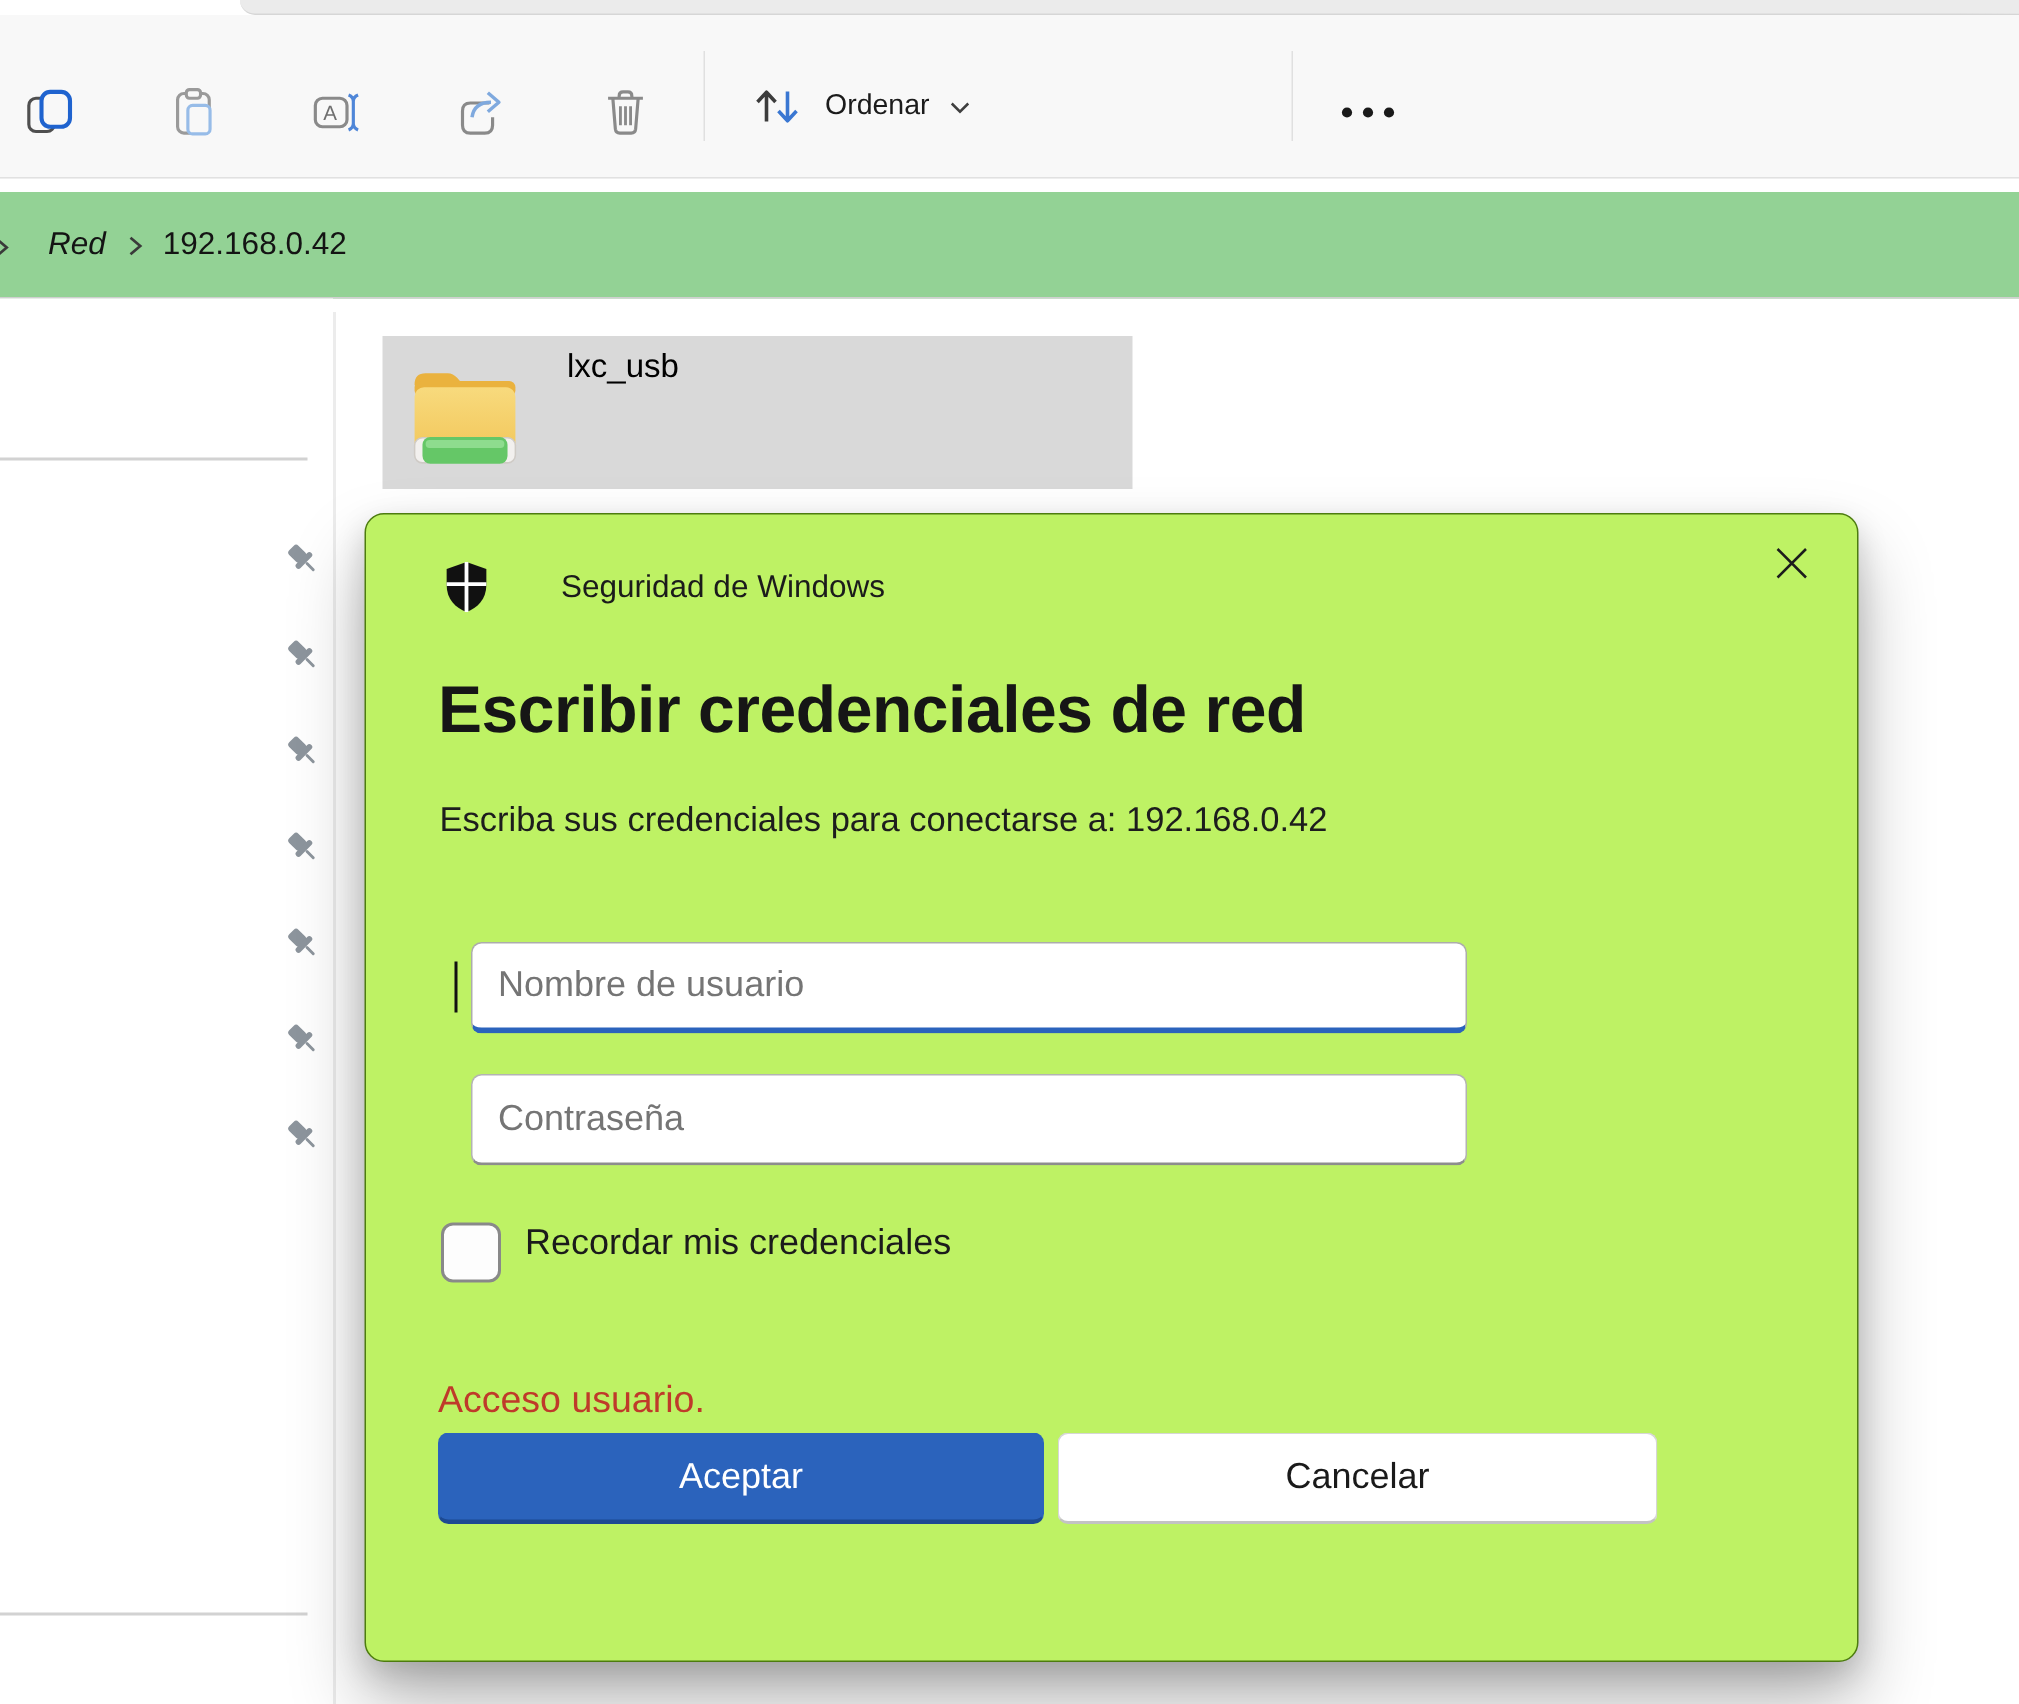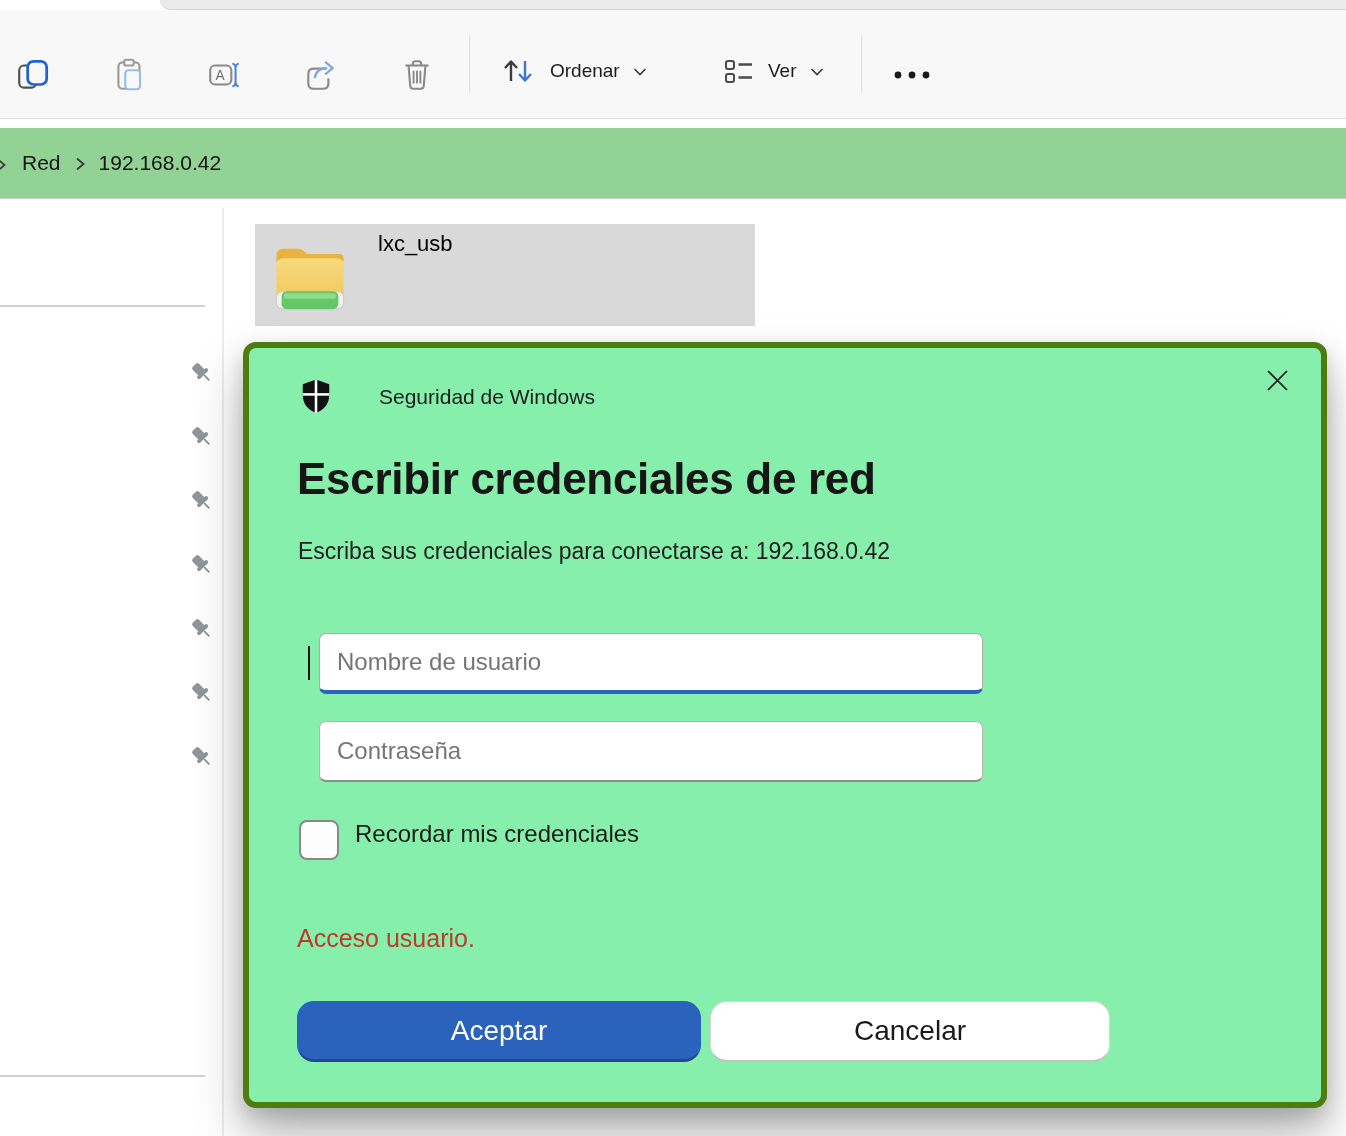--- a/index.html
+++ b/index.html
@@ -37,21 +37,21 @@
   }
 
   
   .breadcrumb-bar {
     position:absolute; top:128px; left:0; right:0; height:71px;
     background:#93d295; border-bottom:1px solid #cfcfcf;
     display:flex; align-items:center;
   }
   .bc-chev-clipped { position:absolute; left:-5px; top:29px; }
   .bc-item { font-size:21px; color:#141414; cursor:pointer; }
-  .bc-root { margin-left:22px; }
+  .bc-root { margin-left:32px;font-style:italic; }
   .bc-host { margin-left:0; }
   .bc-sep { margin:2px 13px 0 13px; }
 
   
   .sidebar { position:absolute; top:199px; left:0; width:222px; bottom:0; background:#ffffff; }
   .sb-line { position:absolute; left:0; width:205px; height:2px; background:#d2d2d2; }
   .sb-line.top { top:106px; }     
   .sb-line.bottom { top:876px; }  
   .pin { position:absolute; left:189px; width:26px; height:26px; }
   .v-divider { position:absolute; top:208px; bottom:0; left:222px; width:2px; background:#ececec; }
@@ -62,22 +62,22 @@
     background:#d9d9d9; cursor:pointer;
   }
   .file-item .ficon { position:absolute; left:13px; top:9px; }
   .file-item .fname {
     position:absolute; left:123px; top:7px;
     font-size:22px; color:#000000;
   }
 
   
   .dialog {
-    position:absolute; left:243px; top:342px; width:1084px; height:766px;
-    background:#86efac; border:6px solid #4d7c0f; border-radius:13px;
+    position:absolute; left:243px; top:342px; width:996px; height:766px;
+    background:#bef264; border:1px solid #4d7c0f; border-radius:13px;
     box-shadow:0 28px 50px rgba(0,0,0,0.28), 0 8px 20px rgba(0,0,0,0.16);
   }
   .dlg-shield { position:absolute; left:50px; top:30px; }
   .dlg-apptitle { position:absolute; left:130px; top:37px; font-size:21px; color:#1b1b1b; }
   .dlg-close {
     position:absolute; right:22px; top:10px; width:44px; height:44px;
     background:transparent; border:none; cursor:pointer;
     display:flex; align-items:center; justify-content:center;
   }
   .dlg-title {
@@ -102,22 +102,22 @@
   .remember-row { position:absolute; left:50px; top:472px; height:40px; display:flex; align-items:flex-start; }
   .checkbox {
     width:40px; height:40px; border:2.5px solid #898989; border-radius:8px;
     background:#fdfdfd; cursor:pointer; flex:none;
   }
   .remember-label { margin-left:16px; font-size:24px; color:#1b1b1b; }
 
   .dlg-error { position:absolute; left:48px; top:576px; font-size:25px; color:#bf3a2a; }
 
   .dlg-btn {
-    position:absolute; top:653px; height:61px; border-radius:17px;
-    font-family:"Liberation Sans", sans-serif; font-size:28px; cursor:pointer;
+    position:absolute; top:612px; height:61px; border-radius:7px;
+    font-family:"Liberation Sans", sans-serif; font-size:24px; cursor:pointer;
   }
   .btn-ok {
     left:48px; width:404px; background:#2b63bc; color:#ffffff;
     border:1px solid #2b63bc; border-bottom:3px solid #1d4a92;
   }
   .btn-cancel {
     left:461px; width:400px; background:#ffffff; color:#1a1a1a;
     border:1px solid #d6d6d6; border-bottom:2px solid #c3c3c3;text-align:center;
   }
 </style>
@@ -176,31 +176,20 @@
       <svg width="40" height="32" viewBox="0 0 40 32">
         <path d="M13 26 V8 M7 13 L13 6.5 L19 13" fill="none" stroke="#3c3c3c" stroke-width="2.4" stroke-linejoin="round"></path>
         <path d="M27 6 V24 M21 19 L27 25.5 L33 19" fill="none" stroke="#3a77d2" stroke-width="2.4" stroke-linejoin="round"></path>
       </svg>
       <span>Ordenar</span>
       <svg width="16" height="11" viewBox="0 0 16 11">
         <path d="M2.5 3 L8 8.5 L13.5 3" fill="none" stroke="#3f3f3f" stroke-width="1.7"></path>
       </svg>
     </button>
 
-    <button class="tb-drop" style="left:712px;">
-      <svg width="34" height="32" viewBox="0 0 34 32">
-        <rect x="4" y="6" width="8" height="8" rx="2" fill="none" stroke="#4a4a4a" stroke-width="2"></rect>
-        <rect x="4" y="19" width="8" height="8" rx="2" fill="none" stroke="#4a4a4a" stroke-width="2"></rect>
-        <path d="M16.5 9.5 H30 M16.5 22.5 H30" stroke="#4a4a4a" stroke-width="2.4" fill="none"></path>
-      </svg>
-      <span>Ver</span>
-      <svg width="16" height="11" viewBox="0 0 16 11">
-        <path d="M2.5 3 L8 8.5 L13.5 3" fill="none" stroke="#3f3f3f" stroke-width="1.7"></path>
-      </svg>
-    </button>
 
     <div class="tb-sep" style="left:861px;"></div>
 
     <button class="tb-btn" style="left:884px;">
       <svg width="42" height="12" viewBox="0 0 42 12">
         <circle cx="7" cy="6" r="3.4" fill="#1a1a1a"></circle>
         <circle cx="21" cy="6" r="3.4" fill="#1a1a1a"></circle>
         <circle cx="35" cy="6" r="3.4" fill="#1a1a1a"></circle>
       </svg>
     </button>

